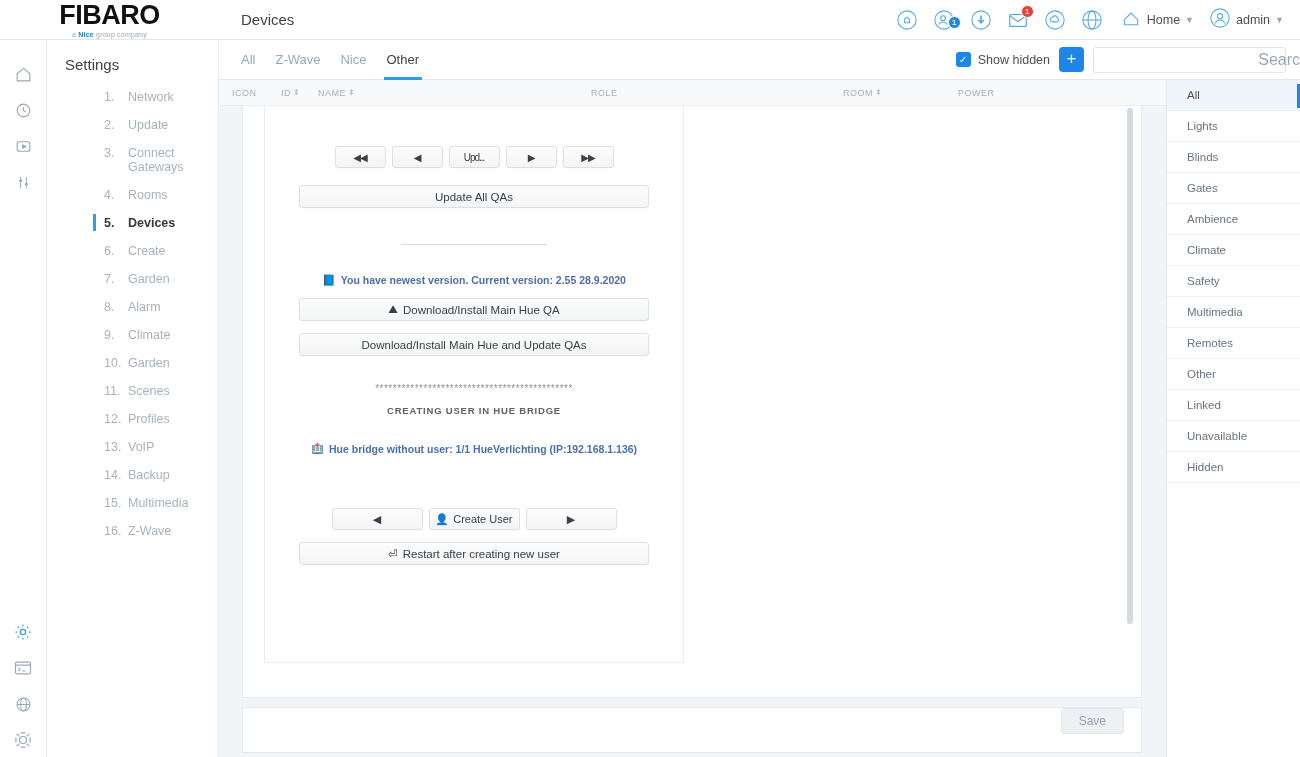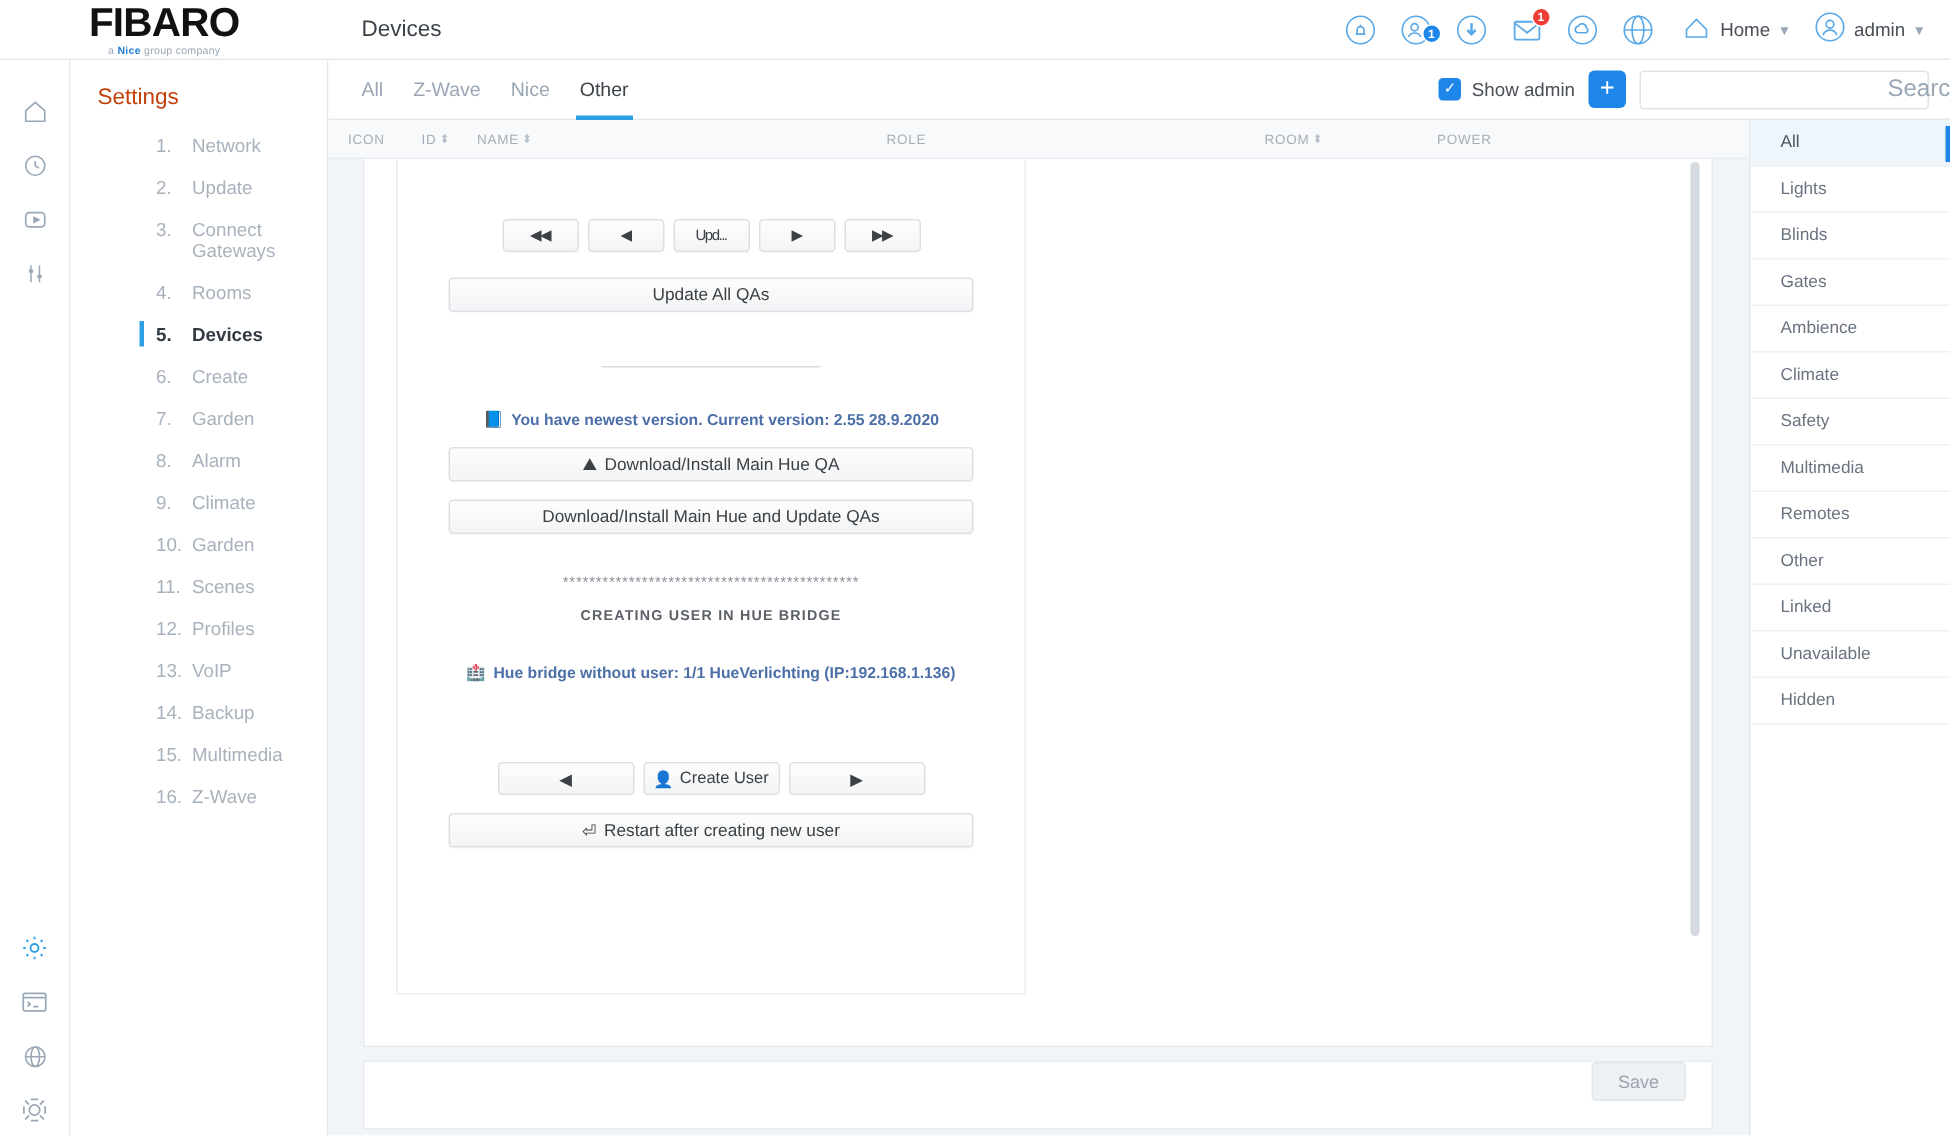--- a/index.html
+++ b/index.html
@@ -46,21 +46,21 @@
   #brand-sub .nice { color: #1f7fd0; font-weight: bold; }
 
   
   #settings-panel {
     position: absolute; left: 47px; top: 40px;
     width: 172px; height: 717px;
     background: #fff; border-right: 1px solid #e4e8ed;
     padding-top: 16px; overflow: hidden;
   }
   #settings-title {
-    font-size: 15px; color: #c2410c; padding: 0 0 10px 18px; font-weight: normal;
+    font-size: 15px; color: #404040; padding: 0 0 10px 18px; font-weight: normal;
   }
   .menu-item {
     position: relative;
     display: flex; gap: 8px;
     font-size: 12.5px; color: #a8b2bd;
     padding: 7px 0 7px 57px;
     line-height: 14px; cursor: pointer;
   }
   .menu-item .num {
     position: absolute; left: 57px; width: 22px; text-align: left;
@@ -468,21 +468,21 @@
   <div id="tabs">
     <div class="tab">All</div>
     <div class="tab">Z-Wave</div>
     <div class="tab">Nice</div>
     <div class="tab active">Other</div>
   </div>
 
   <div id="tabs-right">
     <div id="show-hidden">
       <div id="checkbox">✓</div>
-      <span id="show-hidden-label">Show admin</span>
+      <span id="show-hidden-label">Show hidden</span>
     </div>
     <div id="add-button">+</div>
     <div id="search-box">
       <input id="search-input" placeholder="Search" style="">
       <span id="search-icon">
         <svg width="13" height="13" viewBox="0 0 24 24" fill="none" stroke="currentColor" stroke-width="2">
           <circle cx="10.5" cy="10.5" r="6.5"></circle>
             <path d="M15.5 15.5 L21 21"></path>
         </svg>
       </span>

